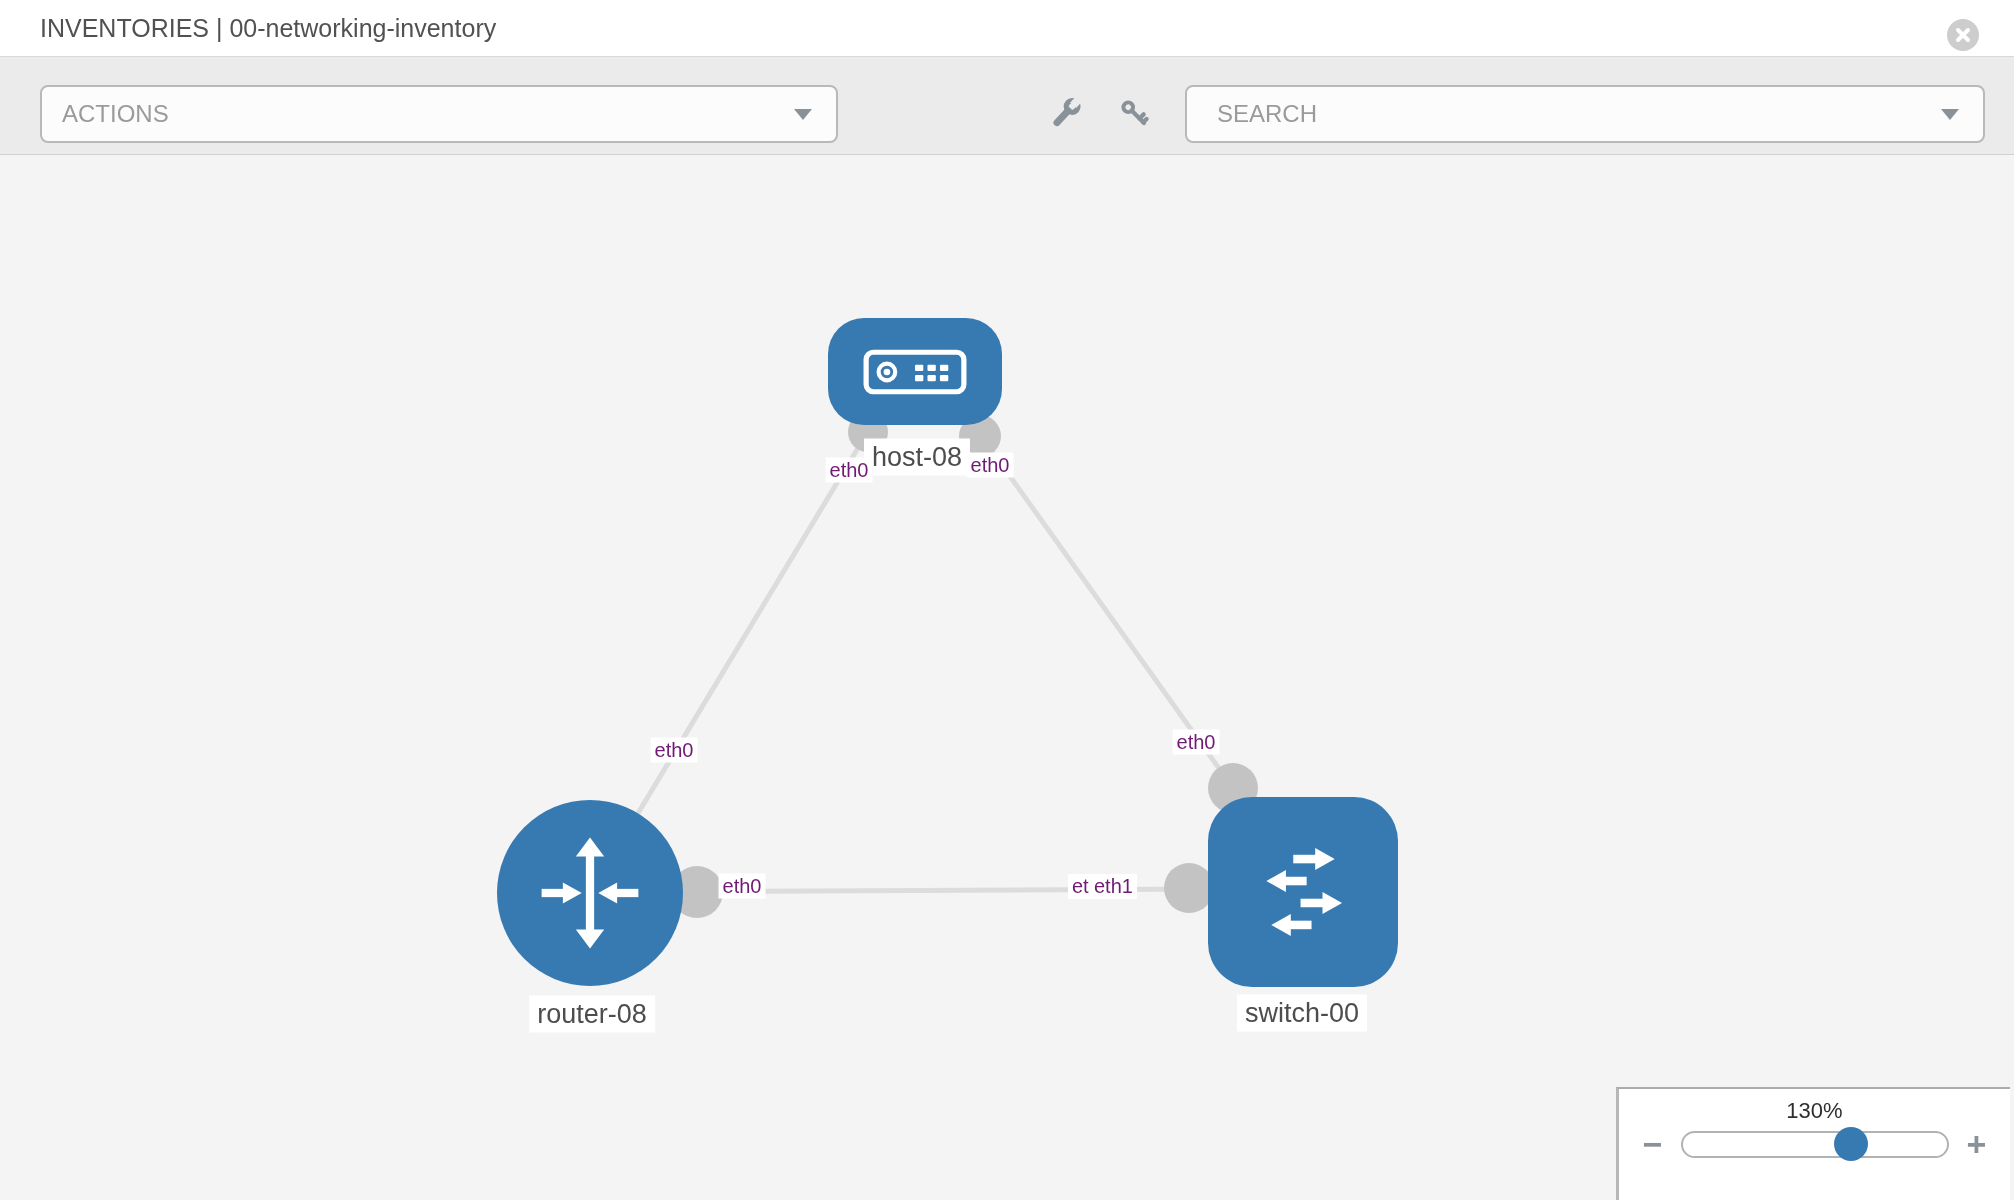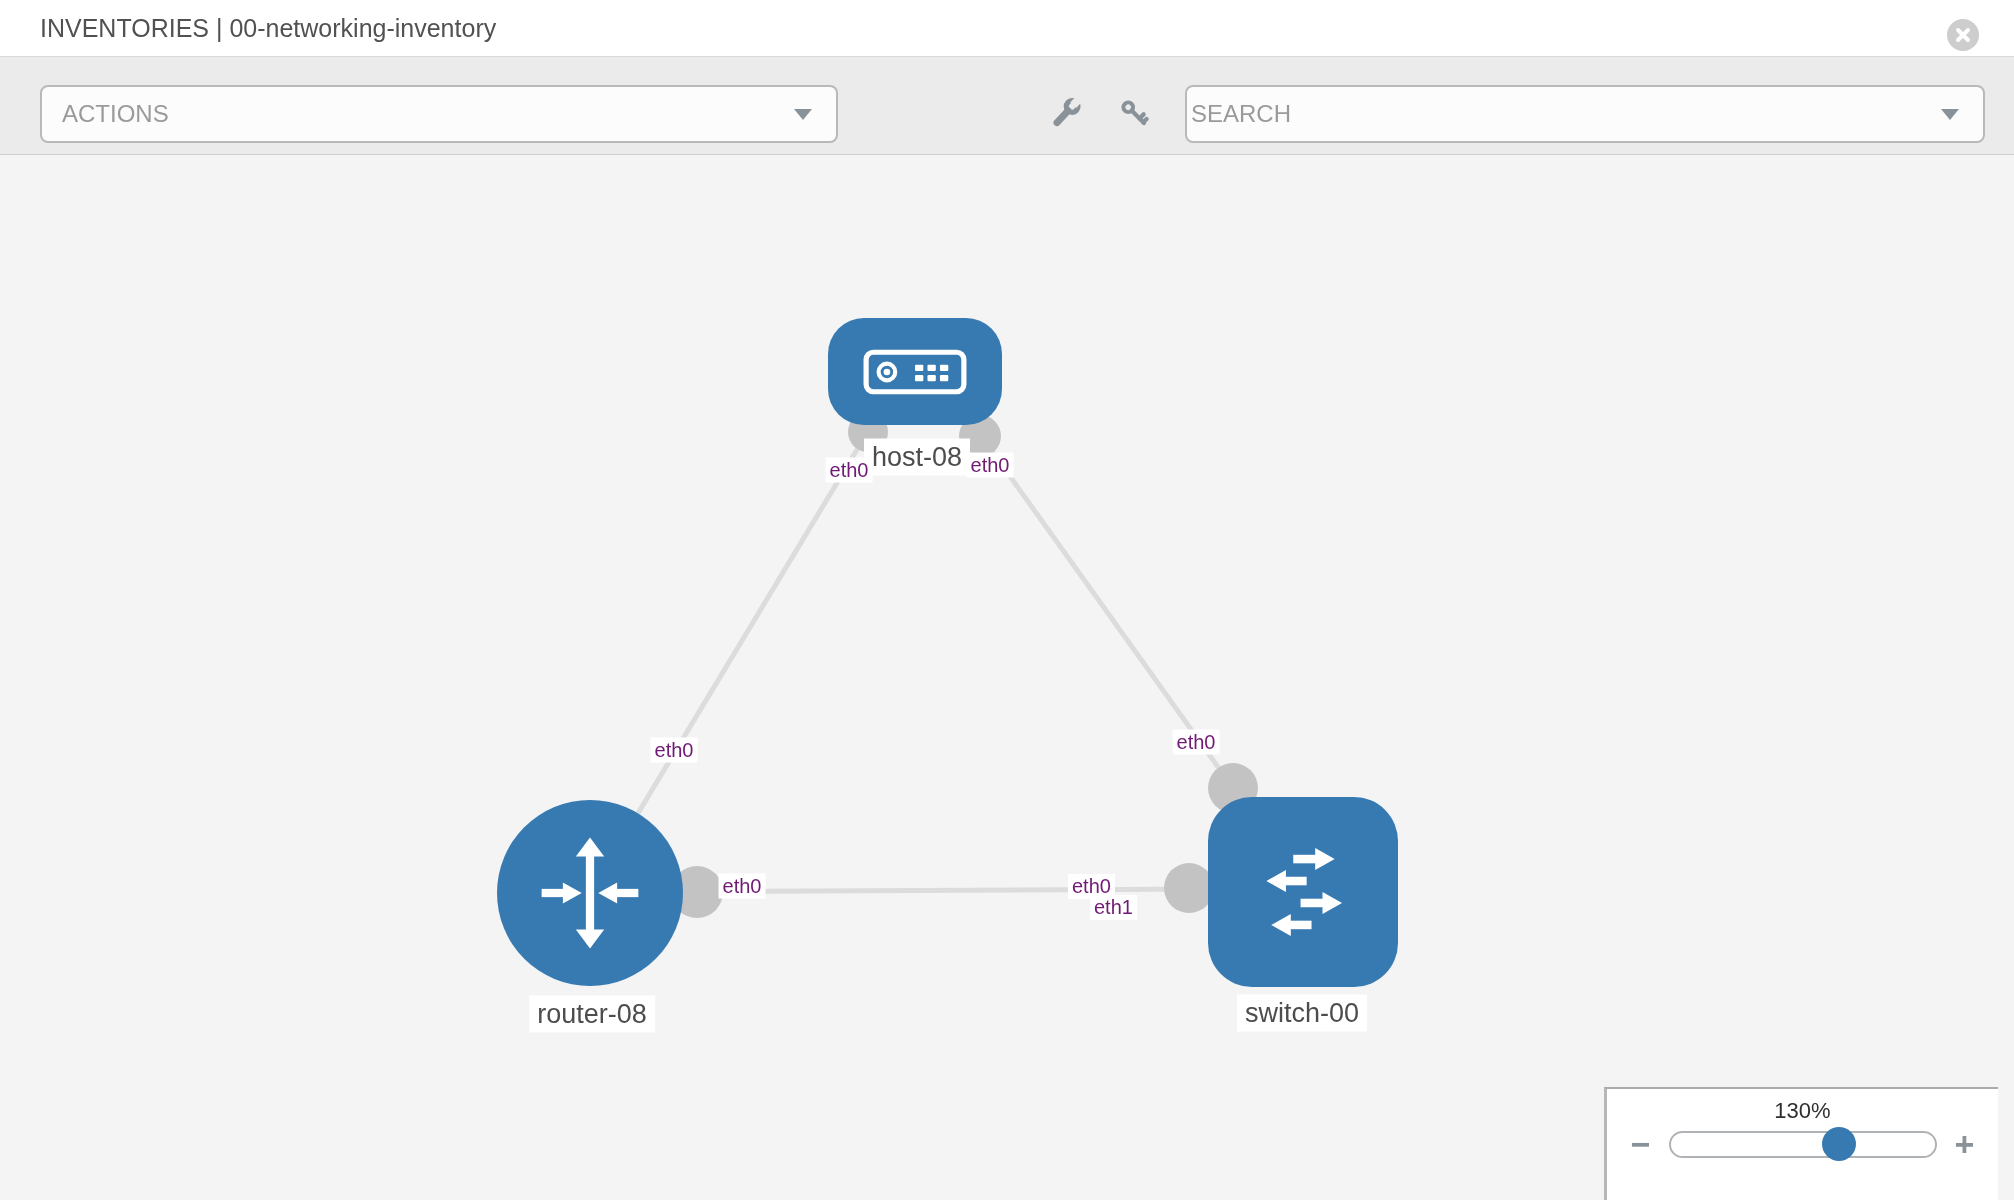--- a/index.html
+++ b/index.html
@@ -20,21 +20,21 @@
   .toolbar { position: absolute; top: 57px; left: 0; width: 2014px; height: 98px;
              background: #ebebeb; border-bottom: 1px solid #cfcfcf; }
   .combo { position: absolute; top: 28px; height: 58px; background: #fcfcfc;
            border: 2px solid #b9b9b9; border-radius: 8px; cursor: pointer; }
   .combo-actions { left: 40px;  width: 798px; }
   .combo-search  { left: 1185px; width: 800px; }
   .combo-label { display: block; line-height: 54px; padding-left: 20px;
                  font-size: 24px; color: #9a9a9a; }
   .combo input { width: calc(100% - 70px); height: 100%; border: none; outline: none;
                  background: transparent; font-size: 24px; color: #ef4444;
-                 padding-left: 4px; font-family: inherit; }
+                 padding-left: 30px; font-family: inherit; }
   .combo input::placeholder { color: #9a9a9a; opacity: 1; }
   .caret { position: absolute; right: 24px; top: 50%; margin-top: -5px;
            width: 0; height: 0; border-left: 9px solid transparent;
            border-right: 9px solid transparent; border-top: 11px solid #8a9299; }
   .tool-icon { position: absolute; cursor: pointer; }
   .tool-wrench { left: 1048px; top: 38px; }
   .tool-key    { left: 1118px; top: 40px; }
 
   
   .canvas { position: absolute; top: 155px; left: 0; width: 2014px; height: 1045px;
@@ -50,21 +50,21 @@
   .node-switch { left: 1208px; top: 642px; width: 190px; height: 190px; border-radius: 44px; }
 
   .node-label { position: absolute; transform: translate(-50%, -50%); z-index: 3;
                 background: #ffffff; color: #4d4d4d; font-size: 27px;
                 padding: 3px 8px; white-space: nowrap; }
   .if-label { position: absolute; z-index: 3; background: #ffffff; color: #701a75;
               font-size: 20px; line-height: 23px; padding: 1px 4px; white-space: nowrap; }
   .if-centered { transform: translate(-50%, -50%); }
 
   
-  .zoom-panel { position: absolute; right: 16px; bottom: 0; width: 394px; height: 113px;
+  .zoom-panel { position: absolute; right: 4px; bottom: 0; width: 394px; height: 113px;
                 background: #ffffff; border-left: 3px solid #b7b7b7;
                 border-top: 2px solid #ababab; z-index: 5; }
   .zoom-level { position: absolute; top: 9px; left: 0; width: 100%; text-align: center;
                 font-size: 22px; color: #2f2f2f; }
   .zoom-controls { position: absolute; top: 38px; left: 0; width: 100%;
                    display: flex; align-items: center; justify-content: center; gap: 18px; }
   .zoom-btn { font-size: 34px; font-weight: bold; color: #8a9299; line-height: 34px;
               cursor: pointer; user-select: none; }
   .slider-track { position: relative; width: 268px; height: 27px; background: #ffffff;
                   border: 2px solid #b0b3b6; border-radius: 14px; cursor: pointer; }
@@ -179,21 +179,21 @@
     <div class="node-label" style="left:917px; top:302px;">host-08</div>
     <div class="node-label" style="left:592px; top:859px;">router-08</div>
     <div class="node-label" style="left:1302px; top:858px;">switch-00</div>
 
     <div class="if-label if-centered" style="left:849px; top:315px;">eth0</div>
     <div class="if-label if-centered" style="left:990px; top:310px;">eth0</div>
     <div class="if-label if-centered" style="left:674px; top:595px;">eth0</div>
     <div class="if-label if-centered" style="left:1196px; top:587px;">eth0</div>
     <div class="if-label if-centered" style="left:742px; top:731px;">eth0</div>
     <div class="if-label" style="left:1068px; top:719px; z-index:3;">eth0</div>
-    <div class="if-label" style="left:1090px; top:719px; z-index:4;margin-top:21px;">eth1</div>
+    <div class="if-label" style="left:1090px; top:719px; z-index:4;">eth1</div>
   </div>
 
   <div class="zoom-panel">
     <div class="zoom-level">130%</div>
     <div class="zoom-controls">
       <span class="zoom-btn">−</span>
       <div class="slider-track">
         <div class="slider-thumb"></div>
       </div>
       <span class="zoom-btn">+</span>

